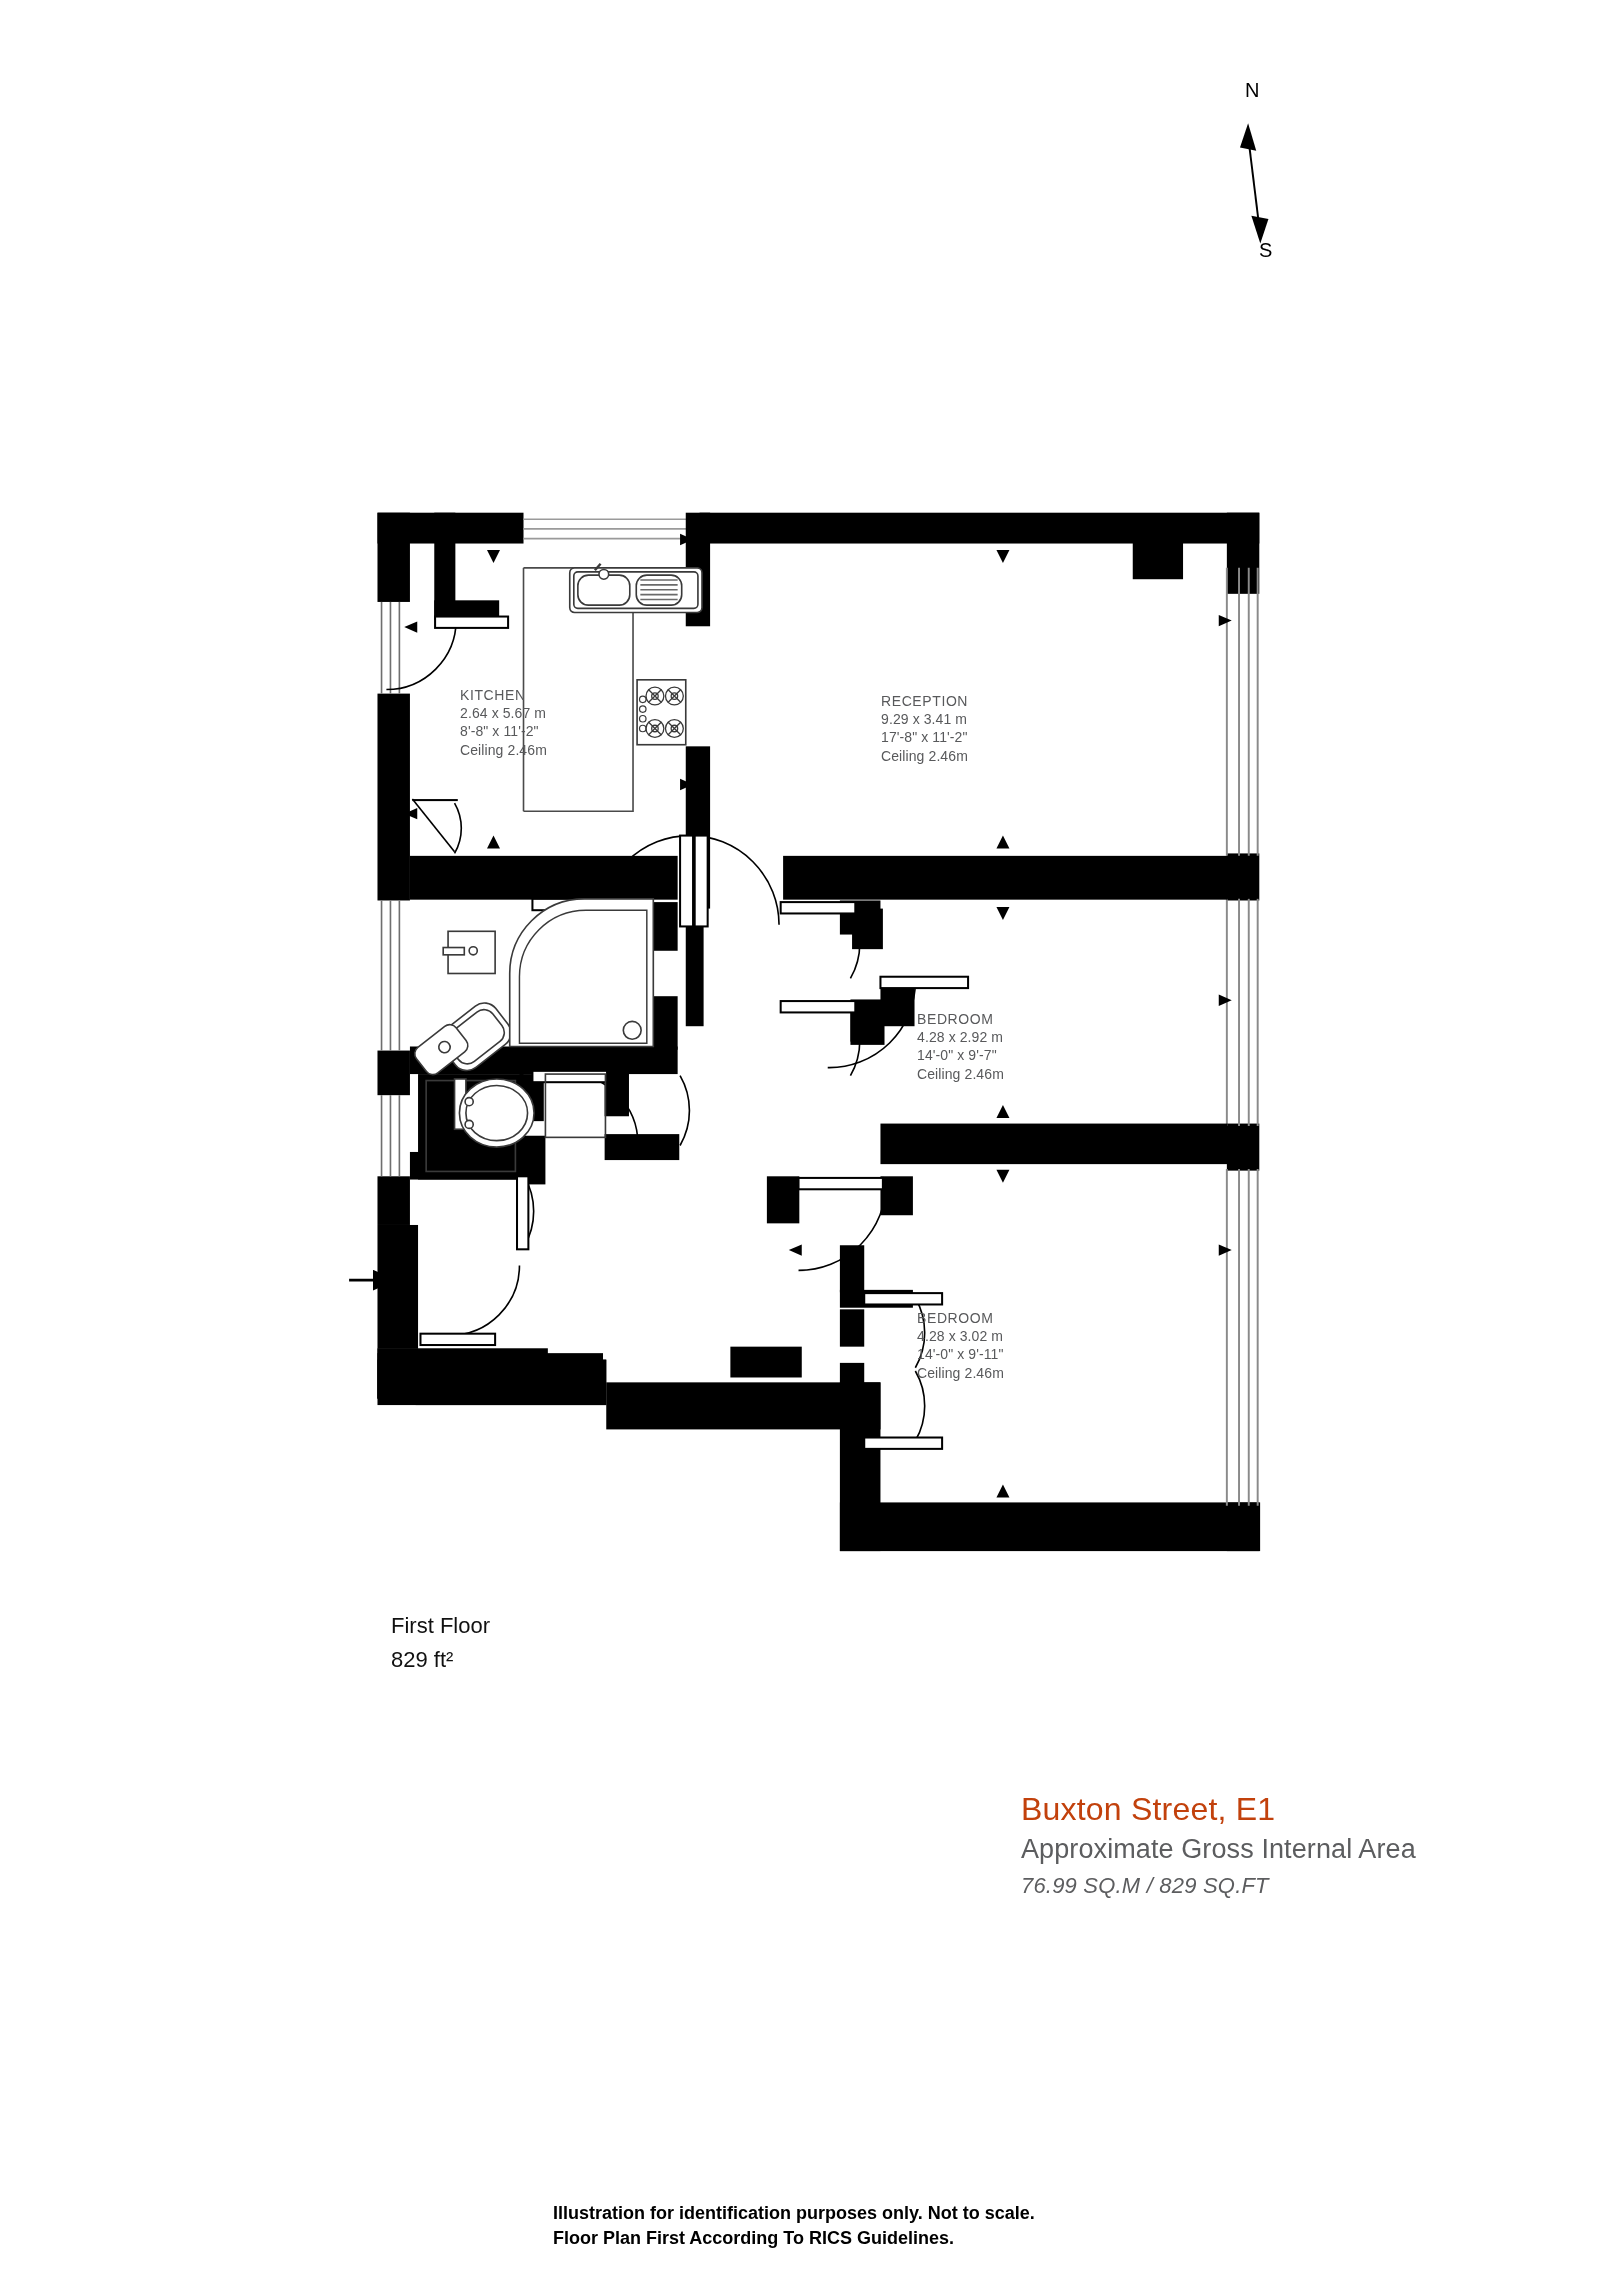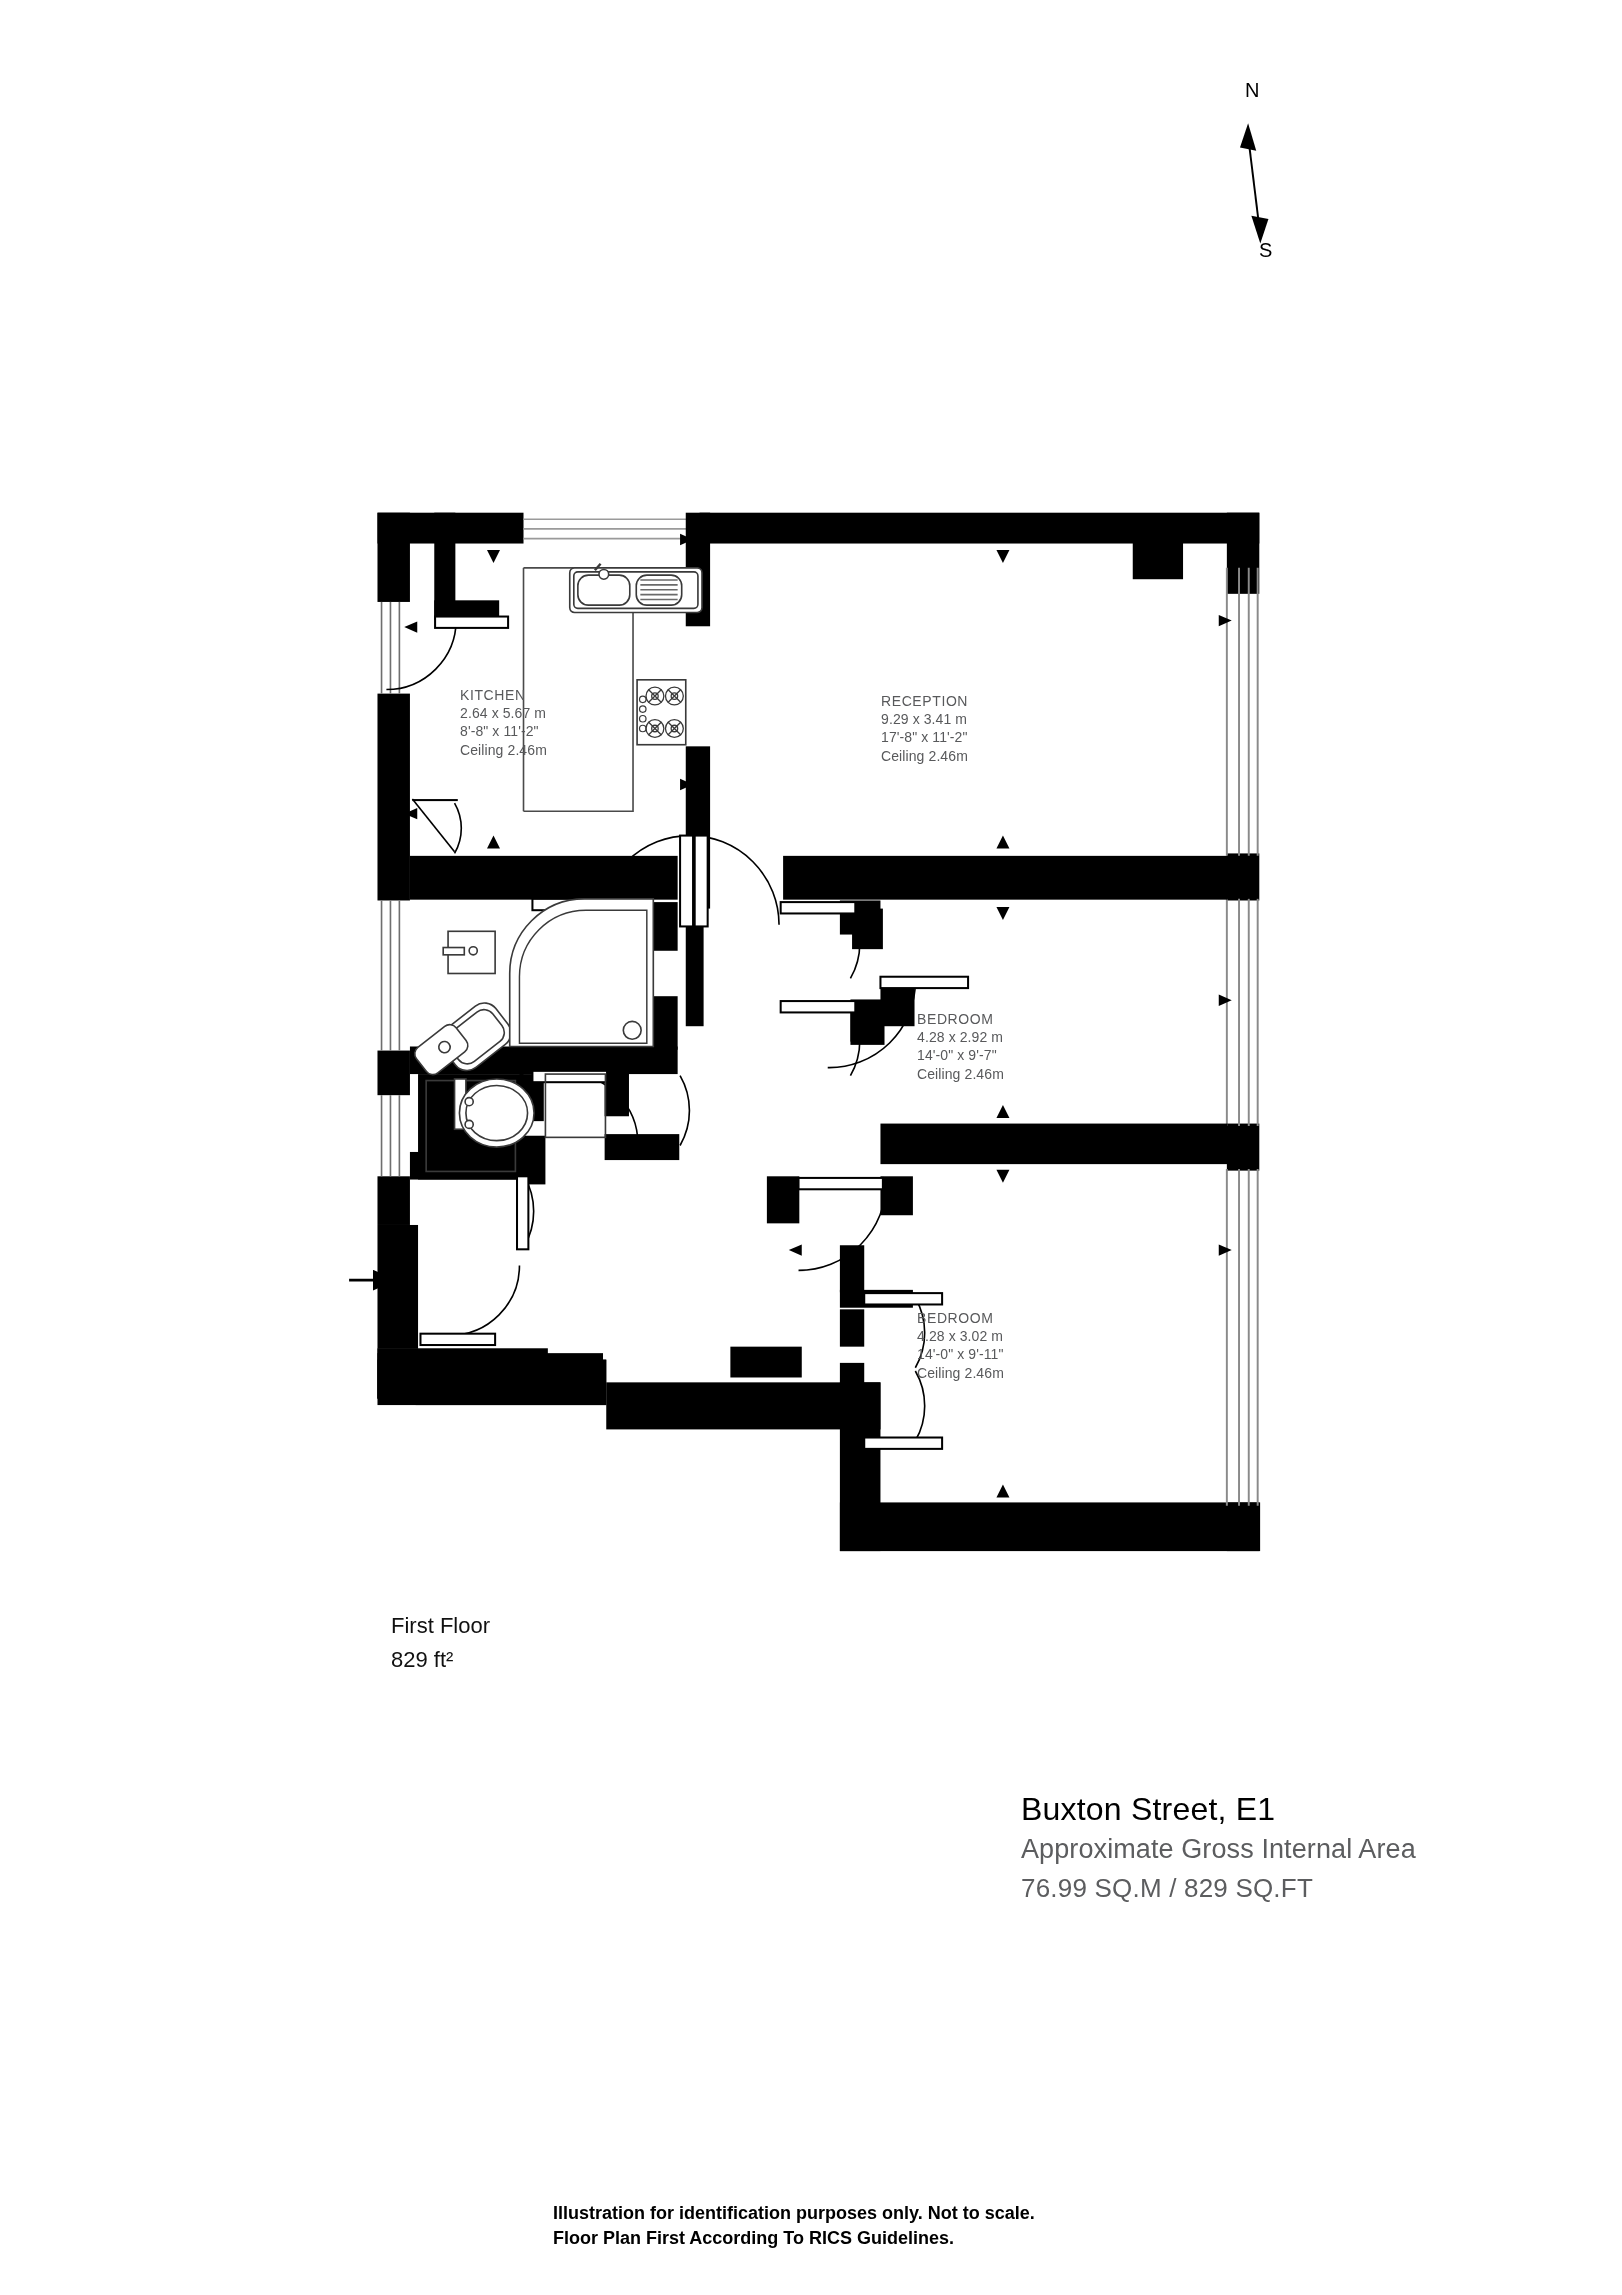--- a/index.html
+++ b/index.html
@@ -10,23 +10,23 @@
   svg.plan{position:absolute;left:0;top:0;width:1623px;height:2295px;display:block;}
 
   
   .roomlabel{position:absolute;text-align:left;color:#58595b;line-height:1.30;
              font-size:14px;letter-spacing:0.1px;white-space:nowrap;}
   .roomlabel .rname{letter-spacing:0.6px;}
 
   .floorblock{position:absolute;color:#111;font-size:22px;line-height:1.55;white-space:nowrap;}
 
   .titleblock{position:absolute;text-align:left;color:#5c5d5f;}
-  .titleblock .t1{font-size:32px;color:#000000;letter-spacing:0.2px;line-height:1.25;}
+  .titleblock .t1{font-size:32px;color:#c2410c;letter-spacing:0.2px;line-height:1.25;}
   .titleblock .t2{font-size:27px;color:#5c5d5f;line-height:1.5;letter-spacing:0.1px;}
-  .titleblock .t3{font-size:26px;color:#5c5d5f;line-height:1.45;letter-spacing:0.2px;}
+  .titleblock .t3{font-size:22px;color:#5c5d5f;line-height:1.45;letter-spacing:0.2px;font-style:italic;}
 
   .footer{position:absolute;text-align:left;color:#000;font-size:18px;line-height:1.38;white-space:nowrap;font-weight:bold;}
 
   .compass{position:absolute;}
   .compass .cl{position:absolute;font-size:20px;color:#000;}
 </style>
 </head>
 <body>
 
 <div class="page">

